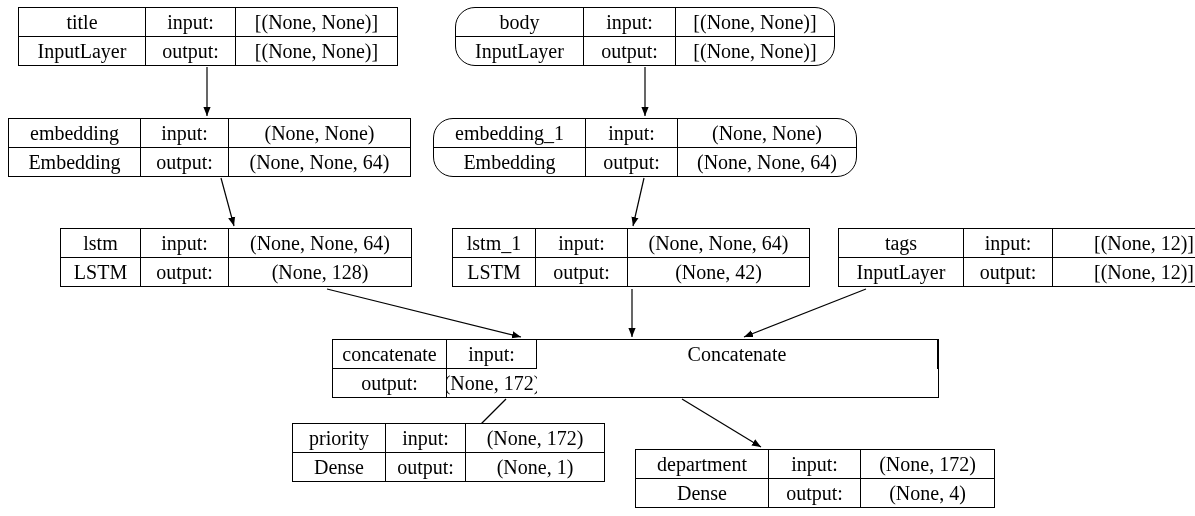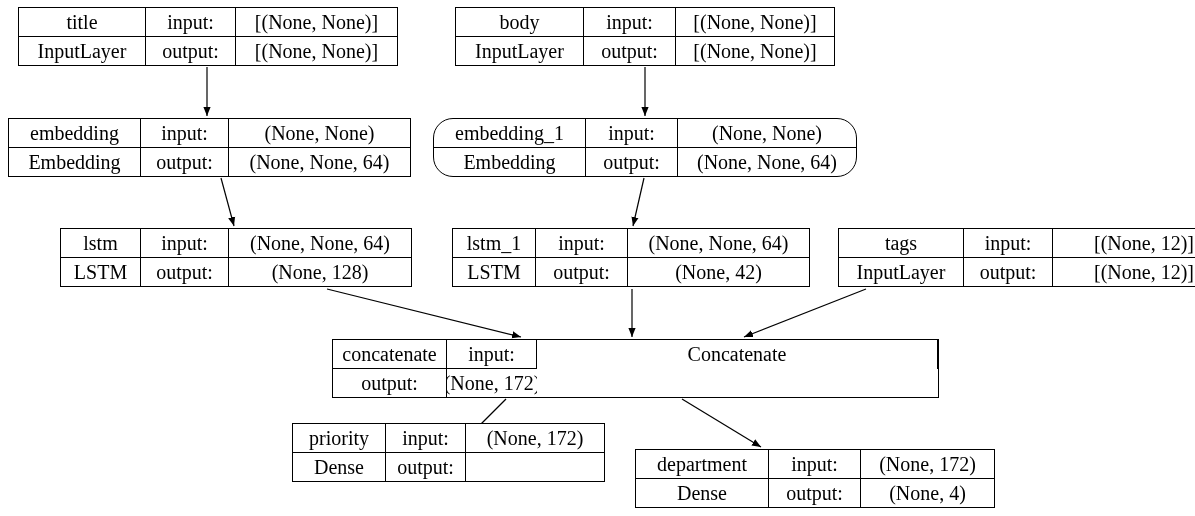--- a/index.html
+++ b/index.html
@@ -57,21 +57,21 @@
 
   <div class="node" style="left:18px;top:7px;width:380px;grid-template-columns:127px 90px 1fr;">
     <div class="cell">title</div>
     <div class="cell">input:</div>
     <div class="cell c3">[(None, None)]</div>
     <div class="cell r2">InputLayer</div>
     <div class="cell r2">output:</div>
     <div class="cell r2 c3">[(None, None)]</div>
   </div>
 
-  <div class="node" style="left:455px;top:7px;width:380px;grid-template-columns:128px 92px 1fr;">
+  <div class="node" style="left:455px;top:7px;width:380px;grid-template-columns:128px 92px 1fr;border-radius:20px;">
     <div class="cell">body</div>
     <div class="cell">input:</div>
     <div class="cell c3">[(None, None)]</div>
     <div class="cell r2">InputLayer</div>
     <div class="cell r2">output:</div>
     <div class="cell r2 c3">[(None, None)]</div>
   </div>
 
   <div class="node" style="left:8px;top:118px;width:403px;grid-template-columns:132px 88px 1fr;">
     <div class="cell">embedding</div>
@@ -125,20 +125,21 @@
     <div class="cell r2">output:</div>
     <div class="cell r2 c3">(None, 172)</div>
   </div>
 
   <div class="node" style="left:292px;top:423px;width:313px;grid-template-columns:93px 80px 1fr;">
     <div class="cell">priority</div>
     <div class="cell">input:</div>
     <div class="cell c3">(None, 172)</div>
     <div class="cell r2">Dense</div>
     <div class="cell r2">output:</div>
+    <div class="cell r2 c3">(None, 1)</div>
   </div>
 
   <div class="node" style="left:635px;top:449px;width:360px;grid-template-columns:133px 92px 1fr;">
     <div class="cell">department</div>
     <div class="cell">input:</div>
     <div class="cell c3">(None, 172)</div>
     <div class="cell r2">Dense</div>
     <div class="cell r2">output:</div>
     <div class="cell r2 c3">(None, 4)</div>
   </div>

